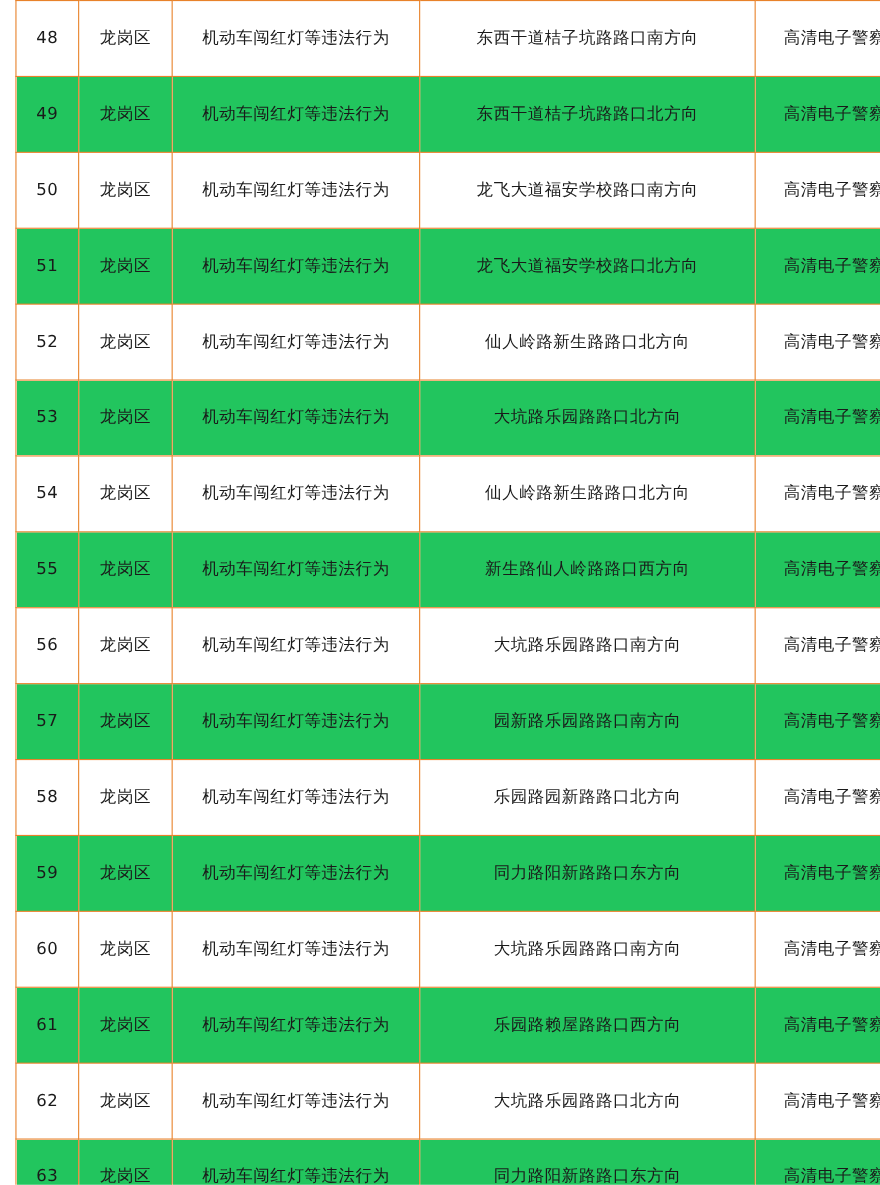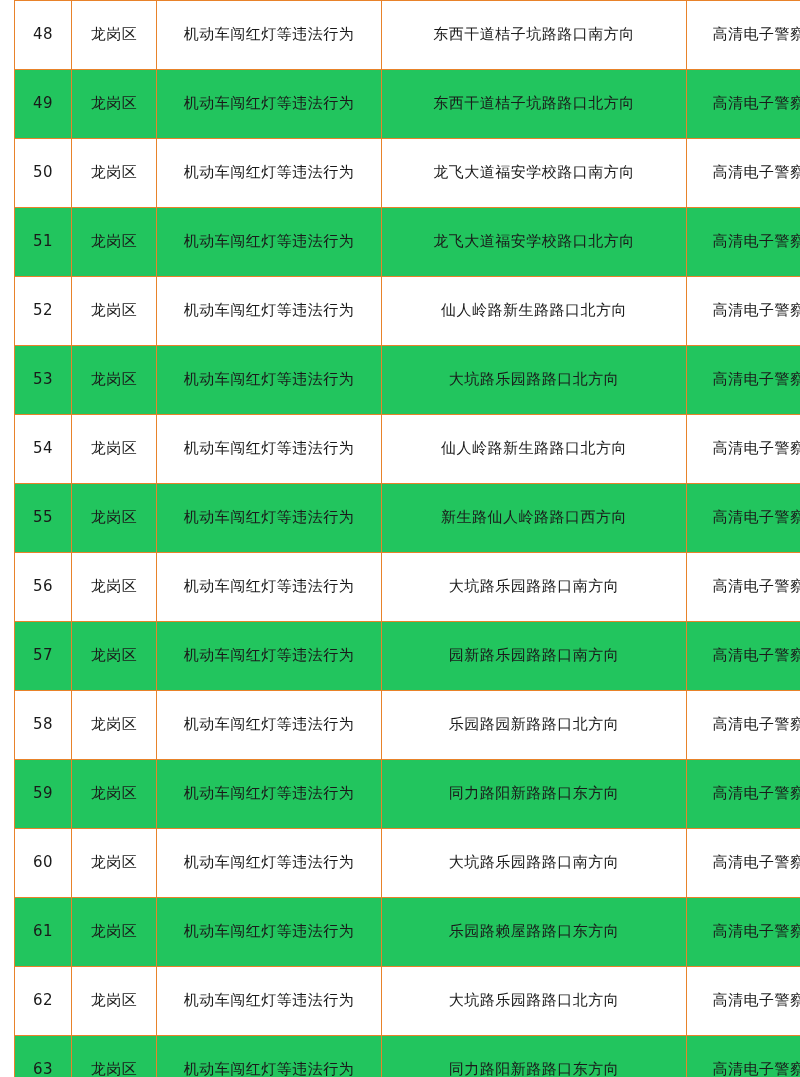--- a/index.html
+++ b/index.html
@@ -142,21 +142,21 @@
           <td class="col-index">60</td>
           <td class="col-district">龙岗区</td>
           <td class="col-type">机动车闯红灯等违法行为</td>
           <td class="col-location">大坑路乐园路路口南方向</td>
           <td class="col-device">高清电子警察</td>
         </tr>
         <tr class="row-even">
           <td class="col-index">61</td>
           <td class="col-district">龙岗区</td>
           <td class="col-type">机动车闯红灯等违法行为</td>
-          <td class="col-location">乐园路赖屋路路口东方向</td>
+          <td class="col-location">乐园路赖屋路路口西方向</td>
           <td class="col-device">高清电子警察</td>
         </tr>
         <tr class="row-odd">
           <td class="col-index">62</td>
           <td class="col-district">龙岗区</td>
           <td class="col-type">机动车闯红灯等违法行为</td>
           <td class="col-location">大坑路乐园路路口北方向</td>
           <td class="col-device">高清电子警察</td>
         </tr>
         <tr class="row-even">

